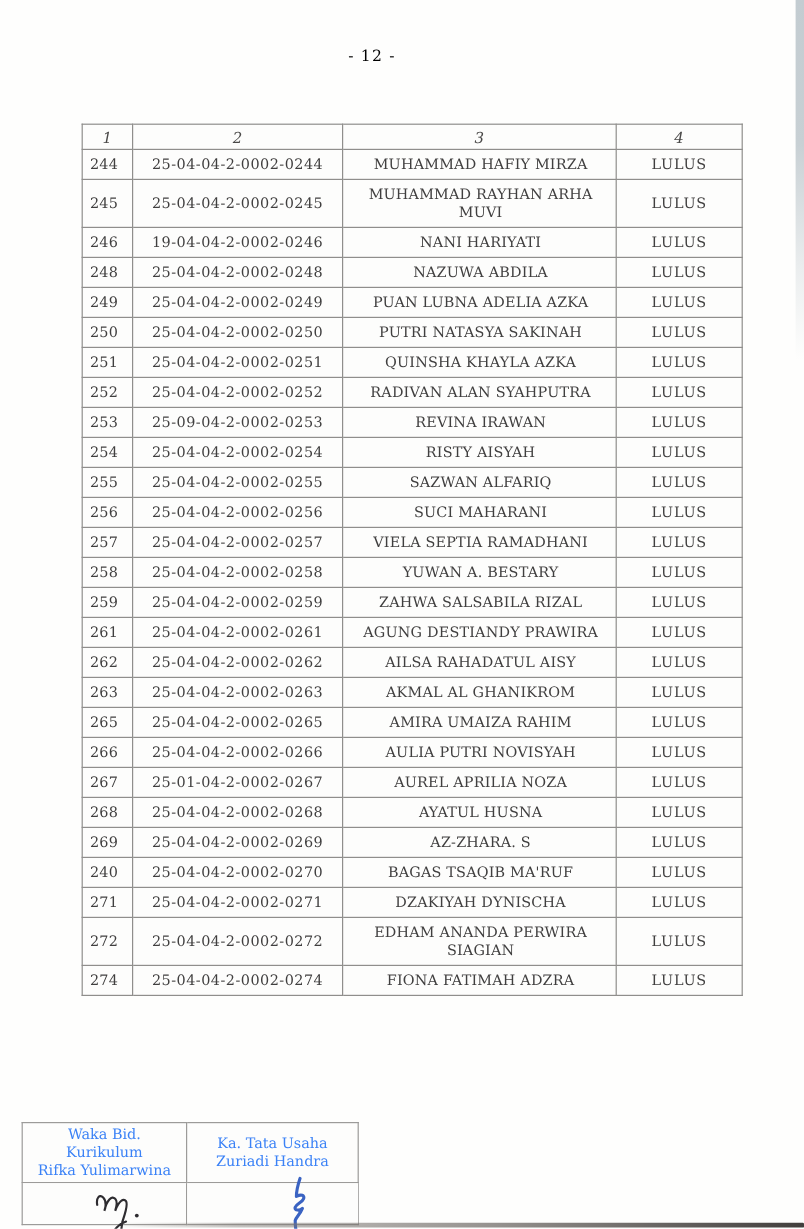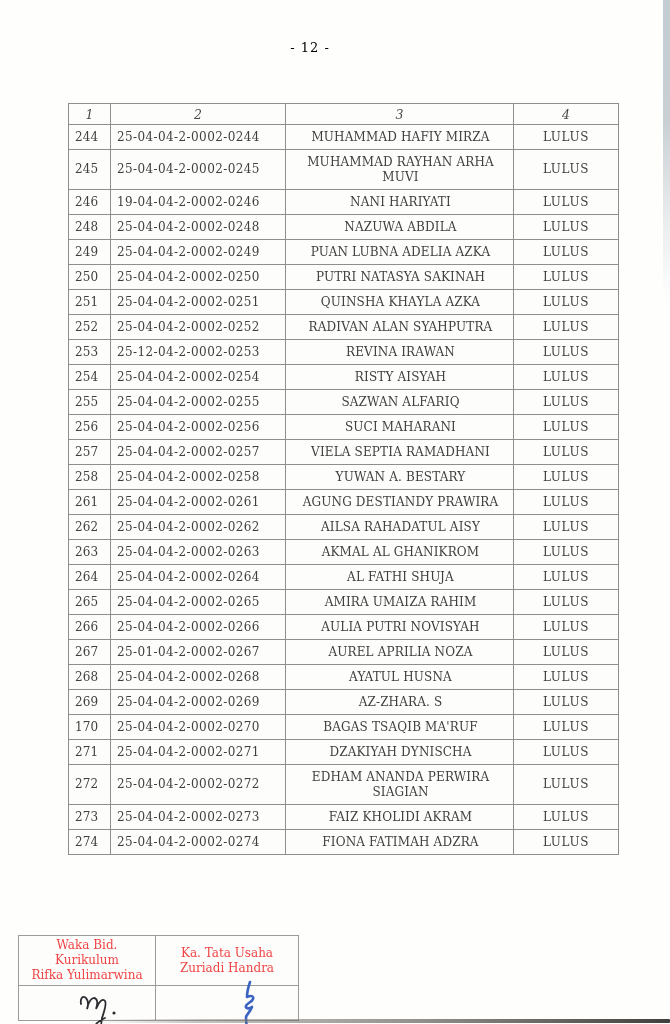--- a/index.html
+++ b/index.html
@@ -49,34 +49,34 @@
   }
   .results-table th {
     font-style: italic;
     font-weight: normal;
     font-size: 12.5px;
     text-align: center;
     padding: 2.5px 6px;
     color: #4a4948;
   }
   .results-table td.cell-no     { text-align: left; }
-  .results-table td.cell-code   { text-align: left; letter-spacing: 0.4px; }
+  .results-table td.cell-code   { text-align: center; letter-spacing: 0.4px; }
   .results-table td.cell-name   { text-align: center; padding-left: 8px; }
   .results-table td.cell-status { text-align: center; letter-spacing: 0.6px; }
 
   
   .footer-table {
     position: absolute;
     top: 935px;
     left: 18px;
     width: 280px;
     border-collapse: collapse;
     table-layout: fixed;
     font-size: 12px;
-    color: #ef4444;
+    color: #3b82f6;
   }
   .footer-table td {
     border: 1px solid #9c9b99;
     text-align: center;
     line-height: 15px;
     padding: 2px 4px;
     background: #fdfdfc;
   }
   .footer-table td.sig-cell {
     height: 30px;
@@ -179,21 +179,21 @@
       <td class="cell-status">LULUS</td>
     </tr>
       <tr>
       <td class="cell-no">252</td>
       <td class="cell-code">25-04-04-2-0002-0252</td>
       <td class="cell-name">RADIVAN ALAN SYAHPUTRA</td>
       <td class="cell-status">LULUS</td>
     </tr>
       <tr>
       <td class="cell-no">253</td>
-      <td class="cell-code">25-12-04-2-0002-0253</td>
+      <td class="cell-code">25-09-04-2-0002-0253</td>
       <td class="cell-name">REVINA IRAWAN</td>
       <td class="cell-status">LULUS</td>
     </tr>
       <tr>
       <td class="cell-no">254</td>
       <td class="cell-code">25-04-04-2-0002-0254</td>
       <td class="cell-name">RISTY AISYAH</td>
       <td class="cell-status">LULUS</td>
     </tr>
       <tr>
@@ -214,44 +214,44 @@
       <td class="cell-name">VIELA SEPTIA RAMADHANI</td>
       <td class="cell-status">LULUS</td>
     </tr>
       <tr>
       <td class="cell-no">258</td>
       <td class="cell-code">25-04-04-2-0002-0258</td>
       <td class="cell-name">YUWAN A. BESTARY</td>
       <td class="cell-status">LULUS</td>
     </tr>
       <tr>
+      <td class="cell-no">259</td>
+      <td class="cell-code">25-04-04-2-0002-0259</td>
+      <td class="cell-name">ZAHWA SALSABILA RIZAL</td>
+      <td class="cell-status">LULUS</td>
+    </tr>
+      <tr>
       <td class="cell-no">261</td>
       <td class="cell-code">25-04-04-2-0002-0261</td>
       <td class="cell-name">AGUNG DESTIANDY PRAWIRA</td>
       <td class="cell-status">LULUS</td>
     </tr>
       <tr>
       <td class="cell-no">262</td>
       <td class="cell-code">25-04-04-2-0002-0262</td>
       <td class="cell-name">AILSA RAHADATUL AISY</td>
       <td class="cell-status">LULUS</td>
     </tr>
       <tr>
       <td class="cell-no">263</td>
       <td class="cell-code">25-04-04-2-0002-0263</td>
       <td class="cell-name">AKMAL AL GHANIKROM</td>
       <td class="cell-status">LULUS</td>
     </tr>
       <tr>
-      <td class="cell-no">264</td>
-      <td class="cell-code">25-04-04-2-0002-0264</td>
-      <td class="cell-name">AL FATHI SHUJA</td>
-      <td class="cell-status">LULUS</td>
-    </tr>
-      <tr>
       <td class="cell-no">265</td>
       <td class="cell-code">25-04-04-2-0002-0265</td>
       <td class="cell-name">AMIRA UMAIZA RAHIM</td>
       <td class="cell-status">LULUS</td>
     </tr>
       <tr>
       <td class="cell-no">266</td>
       <td class="cell-code">25-04-04-2-0002-0266</td>
       <td class="cell-name">AULIA PUTRI NOVISYAH</td>
       <td class="cell-status">LULUS</td>
@@ -268,41 +268,35 @@
       <td class="cell-name">AYATUL HUSNA</td>
       <td class="cell-status">LULUS</td>
     </tr>
       <tr>
       <td class="cell-no">269</td>
       <td class="cell-code">25-04-04-2-0002-0269</td>
       <td class="cell-name">AZ-ZHARA. S</td>
       <td class="cell-status">LULUS</td>
     </tr>
       <tr>
-      <td class="cell-no">170</td>
+      <td class="cell-no">240</td>
       <td class="cell-code">25-04-04-2-0002-0270</td>
       <td class="cell-name">BAGAS TSAQIB MA'RUF</td>
       <td class="cell-status">LULUS</td>
     </tr>
       <tr>
       <td class="cell-no">271</td>
       <td class="cell-code">25-04-04-2-0002-0271</td>
       <td class="cell-name">DZAKIYAH DYNISCHA</td>
       <td class="cell-status">LULUS</td>
     </tr>
       <tr>
       <td class="cell-no">272</td>
       <td class="cell-code">25-04-04-2-0002-0272</td>
       <td class="cell-name">EDHAM ANANDA PERWIRA SIAGIAN</td>
-      <td class="cell-status">LULUS</td>
-    </tr>
-      <tr>
-      <td class="cell-no">273</td>
-      <td class="cell-code">25-04-04-2-0002-0273</td>
-      <td class="cell-name">FAIZ KHOLIDI AKRAM</td>
       <td class="cell-status">LULUS</td>
     </tr>
       <tr>
       <td class="cell-no">274</td>
       <td class="cell-code">25-04-04-2-0002-0274</td>
       <td class="cell-name">FIONA FATIMAH ADZRA</td>
       <td class="cell-status">LULUS</td>
     </tr>
     </tbody>
 </table>

